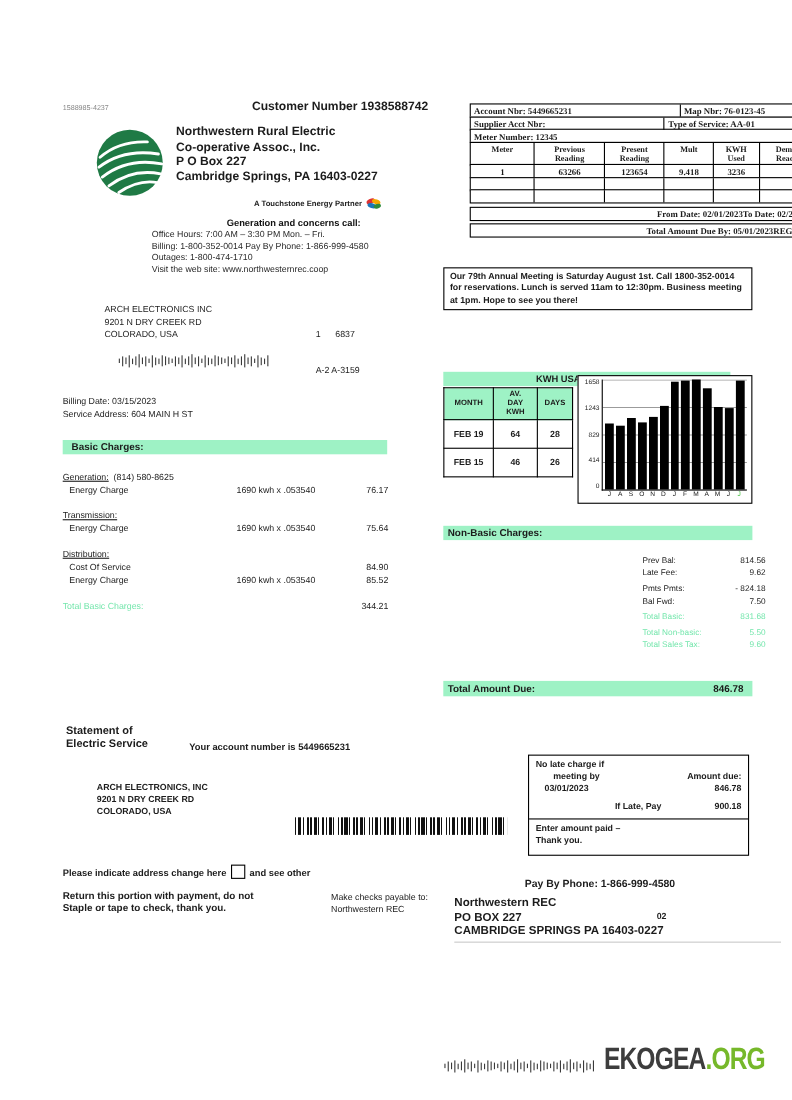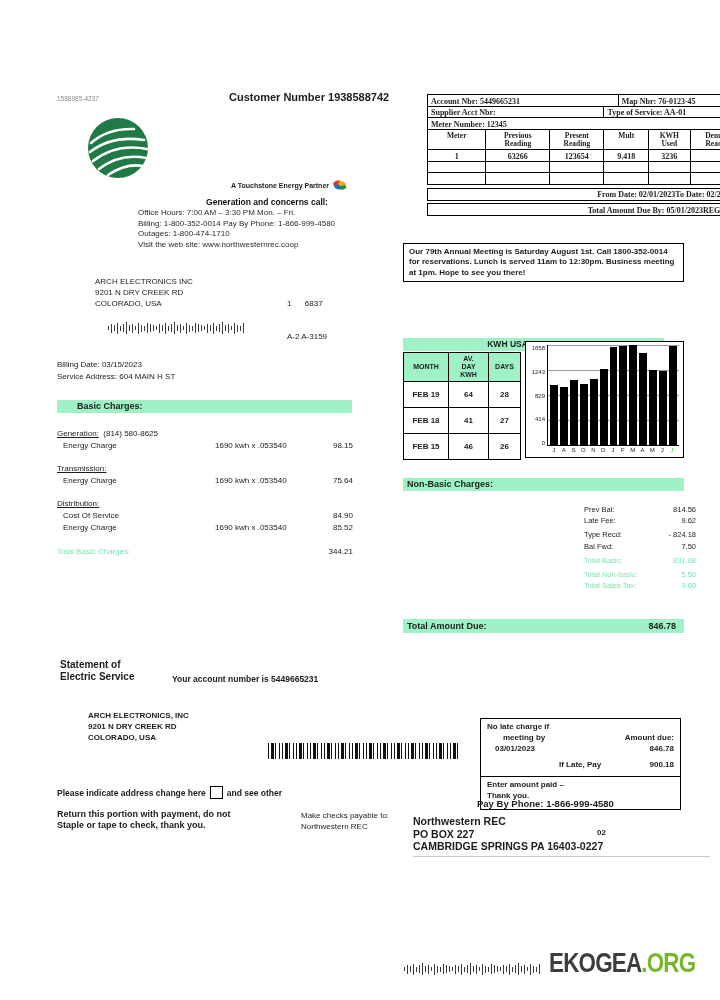--- a/index.html
+++ b/index.html
@@ -21,21 +21,21 @@
   .mailing { left:95px; top:276px; font-size:8px; line-height:11px; }
   .mailcodes { left:287px; top:276px; font-size:8px; line-height:11px; white-space:pre; }
   .postal { display:flex; align-items:center; height:14px; }
   .postal i { display:inline-block; width:1px; margin-right:2px; background:#3a3a3a; }
   .postal1 { left:108px; top:321px; }
   .postal2 { left:404px; top:962px; }
 
   
   .bdate { left:57px; top:360px; font-size:8px; }
   .saddr { left:57px; top:372px; font-size:8px; }
-  .basic-bar { left:57px; top:400px; width:295px; height:13px; line-height:13px; font-size:9px; font-weight:bold; padding-left:20px; }
+  .basic-bar { left:57px; top:400px; width:295px; height:13px; line-height:13px; font-size:9px; font-weight:bold; padding-left:8px; }
   .chg-h { left:57px; font-size:8px; }
   .chg-h .u { text-decoration:underline; }
   .chg { left:63px; width:290px; font-size:8px; display:flex;align-items:flex-end; }
   .chg .lbl { width:152px; }
   .chg .calc { width:95px; }
   .chg .amt { flex:1; text-align:right; }
   .total-basic { left:57px; top:547px; width:296px; display:flex; font-size:8px; }
   .total-basic .amt { flex:1; text-align:right; color:#1c1c1c; }
 
   
@@ -81,21 +81,21 @@
   .nb-r.mt { margin-top:3px; }
   .totaldue-bar { left:403px; top:619px; width:281px; height:14px; line-height:14px; font-size:9px; font-weight:bold; display:flex; justify-content:space-between; padding:0 8px 0 4px; }
 
   
   .st1 { left:60px; top:659px; font-size:10px; font-weight:bold; }
   .st2 { left:60px; top:671px; font-size:10px; font-weight:bold; }
   .acctline { left:172px; top:674px; font-size:8.5px; font-weight:bold; }
   .remit-addr { left:88px; top:710px; font-size:8px; font-weight:bold; line-height:11px; }
   .code39 { left:268px; top:743px; width:193px; height:16px;
     background:repeating-linear-gradient(90deg,#111 0 1.5px,#fff 1.5px 3px,#111 3px 6px,#fff 6px 7px,#111 7px 8px,#fff 8px 11px,#111 11px 12.5px,#fff 12.5px 14px); }
-  .latebox { left:480px; top:686px; width:201px; height:92px; border:1.5px solid #000; font-size:8px; font-weight:bold;margin-top:32px; }
+  .latebox { left:480px; top:686px; width:201px; height:92px; border:1.5px solid #000; font-size:8px; font-weight:bold; }
   .latebox .sect1 { position:relative; height:58px; border-bottom:1.5px solid #000; }
   .latebox .p { position:absolute; }
   .addrchange { left:57px; top:786px; display:flex; align-items:center; gap:4px; font-size:8.5px; font-weight:bold; }
   .cbox { width:13px; height:13px; border:1.5px solid #000; display:inline-block; background:#fff; }
   .return1 { left:57px; top:809px; font-size:9px; font-weight:bold; }
   .return2 { left:57px; top:820px; font-size:9px; font-weight:bold; }
   .checks { left:301px; top:810px; font-size:8px; color:#222; line-height:11px; }
   .payphone { left:477px; top:798px; font-size:9.5px; font-weight:bold; }
   .mailblock { left:413px; top:815px; font-size:10.5px; font-weight:bold; line-height:12.5px; }
   .mailcode2 { left:597px; top:828px; font-size:8px; font-weight:bold; }
@@ -117,20 +117,26 @@
     <circle cx="32" cy="32" r="30" fill="#1f7a45"></circle>
     <g stroke="#ffffff" stroke-width="2.6" fill="none" stroke-linecap="round">
       <path d="M5 27 Q 22 12 48 13"></path>
       <path d="M4 36 Q 26 19 58 24"></path>
       <path d="M7 45 Q 30 27 61 33"></path>
       <path d="M13 53 Q 34 37 60 42"></path>
       <path d="M22 59 Q 40 47 57 50"></path>
     </g>
   </svg>
 
+  <div class="abs company">
+    <div>Northwestern Rural Electric</div>
+    <div>Co-operative Assoc., Inc.</div>
+    <div>P O Box 227</div>
+    <div>Cambridge Springs, PA 16403-0227</div>
+  </div>
 
   <div class="abs touchstone">
     <span>A Touchstone  Energy Partner</span>
     <svg width="15" height="12" viewBox="0 0 15 12">
       <ellipse cx="5" cy="4" rx="4" ry="2.2" fill="#d33" transform="rotate(-25 5 4)"></ellipse>
       <ellipse cx="10" cy="4.5" rx="4" ry="2.2" fill="#f5a800" transform="rotate(20 10 4.5)"></ellipse>
       <ellipse cx="6" cy="8" rx="4" ry="2.2" fill="#1b75bb" transform="rotate(15 6 8)"></ellipse>
       <ellipse cx="11" cy="8.5" rx="3.4" ry="2" fill="#2e8b3d" transform="rotate(-15 11 8.5)"></ellipse>
     </svg>
   </div>
@@ -206,21 +212,21 @@
 
   <div class="abs basic-bar mint">Basic Charges:</div>
 
   <div class="abs chg-h" style="top:429px;">
     <span class="u">Generation:</span>&nbsp;
     <span>(814) 580-8625</span>
   </div>
   <div class="abs chg" style="top:441px;">
     <span class="lbl">Energy Charge</span>
     <span class="calc">1690 kwh x .053540</span>
-    <span class="amt">98.15</span>
+    <span class="amt">76.17</span>
   </div>
 
   <div class="abs chg-h" style="top:464px;">
     <span class="u">Transmission:</span>
   </div>
   <div class="abs chg" style="top:476px;">
     <span class="lbl">Energy Charge</span>
     <span class="calc">1690 kwh x .053540</span>
     <span class="amt">75.64</span>
   </div>
@@ -315,25 +321,20 @@
       <td class="hd c1">MONTH</td>
       <td class="hd c2">AV.
 DAY
 KWH</td>
       <td class="hd c3">DAYS</td>
     </tr>
     <tr class="dr">
       <td>FEB 19</td>
       <td>64</td>
       <td>28</td>
-    </tr>
-    <tr class="dr">
-      <td>FEB 18</td>
-      <td>41</td>
-      <td>27</td>
     </tr>
     <tr class="dr">
       <td>FEB 15</td>
       <td>46</td>
       <td>26</td>
     </tr>
   </tbody>
     </table>
 
   <div class="abs uh-chart">
@@ -384,21 +385,21 @@
   <div class="abs nb-rows">
     <div class="nb-r">
       <span>Prev Bal:</span>
         <span>814.56</span>
     </div>
     <div class="nb-r">
       <span>Late Fee:</span>
         <span>9.62</span>
     </div>
     <div class="nb-r mt">
-      <span>Type Recd:</span>
+      <span>Pmts Pmts:</span>
         <span>- 824.18</span>
     </div>
     <div class="nb-r">
       <span>Bal Fwd:</span>
         <span>7.50</span>
     </div>
     <div class="nb-r mt greentx">
       <span>Total Basic:</span>
         <span>831.68</span>
     </div>

